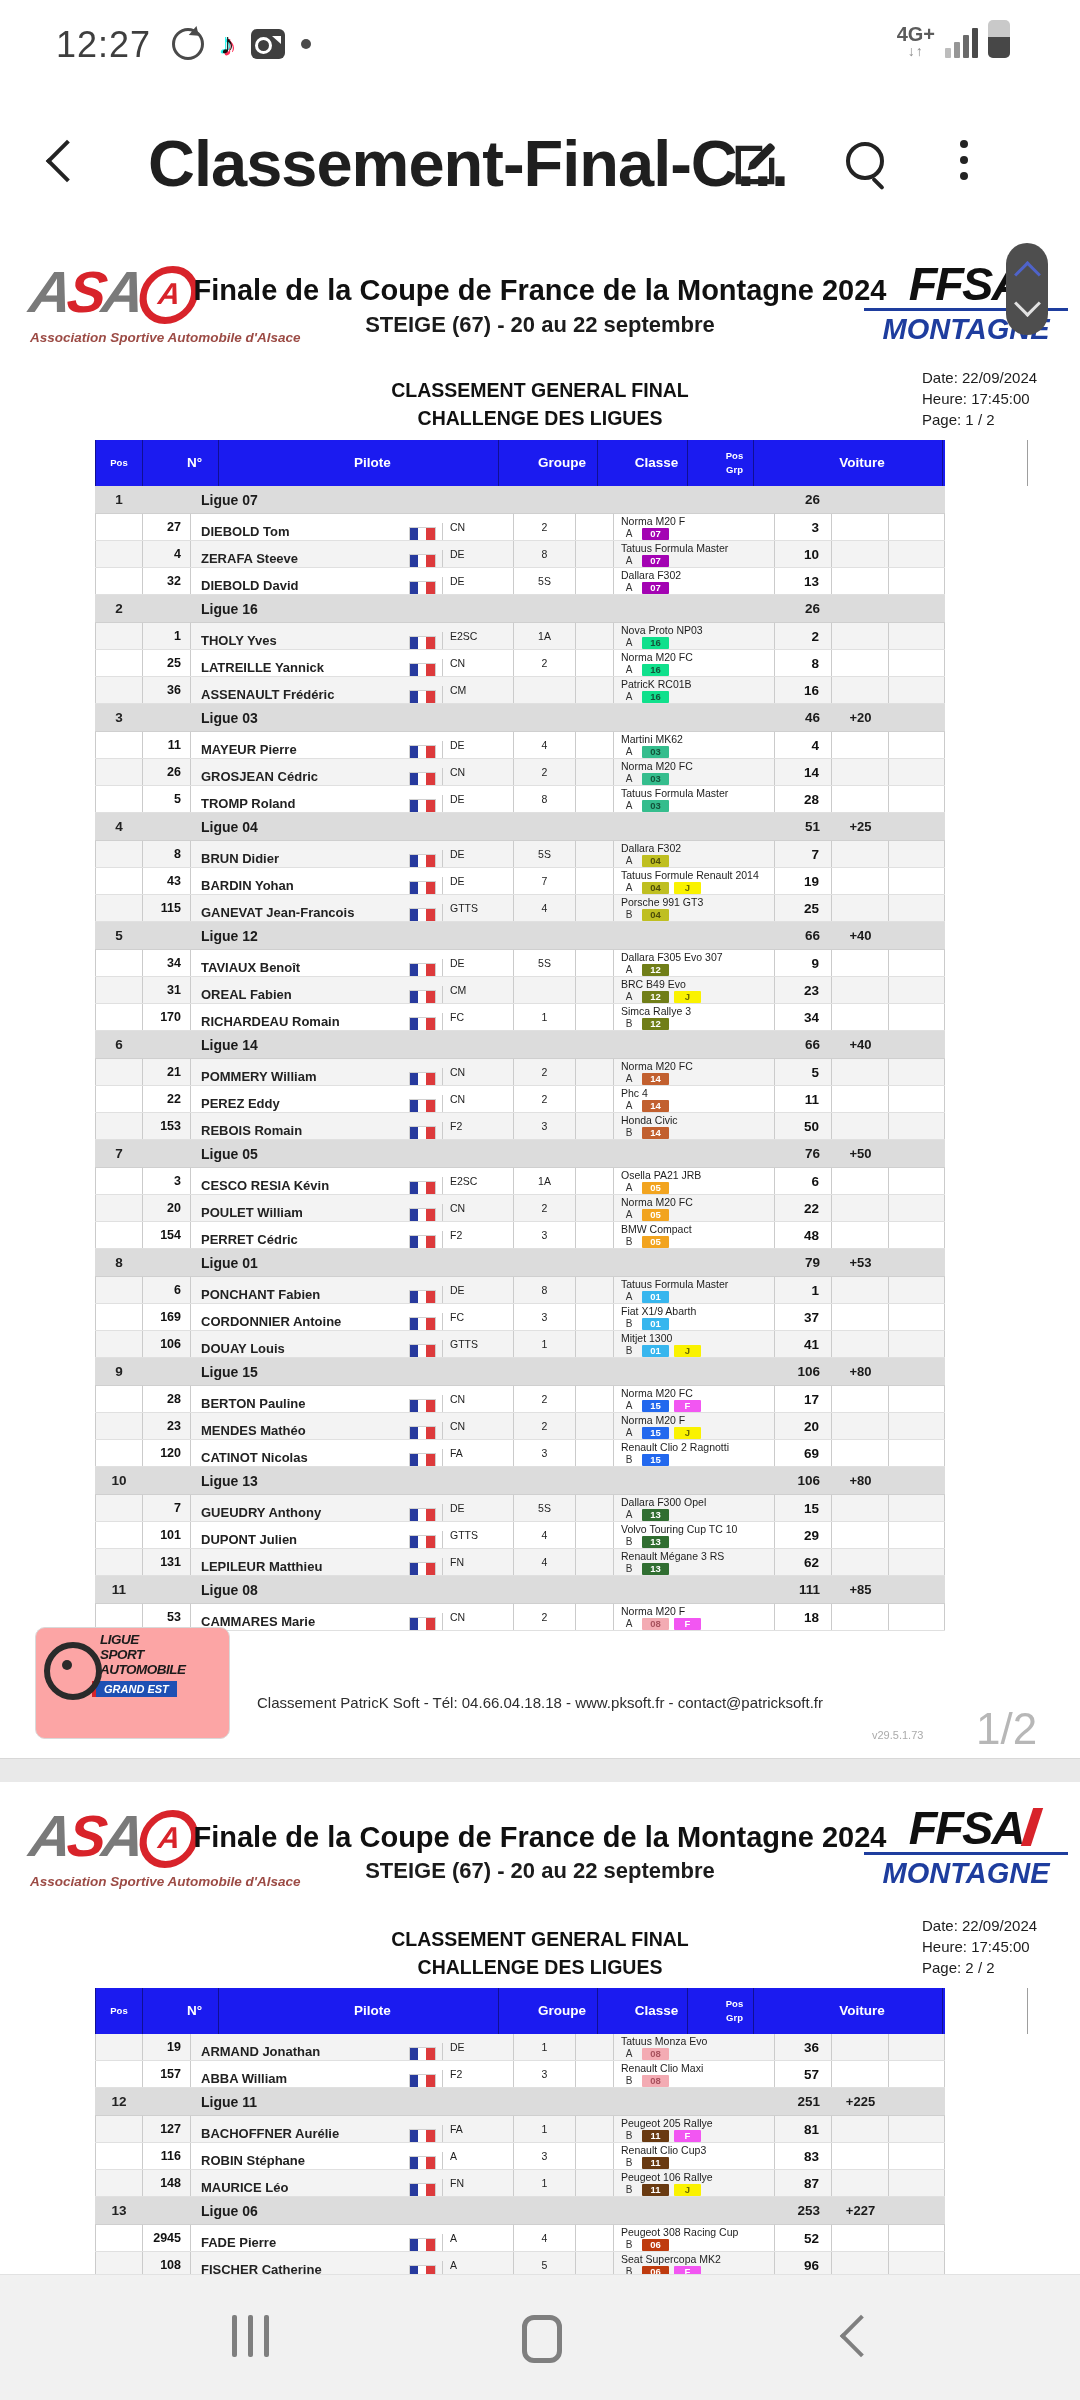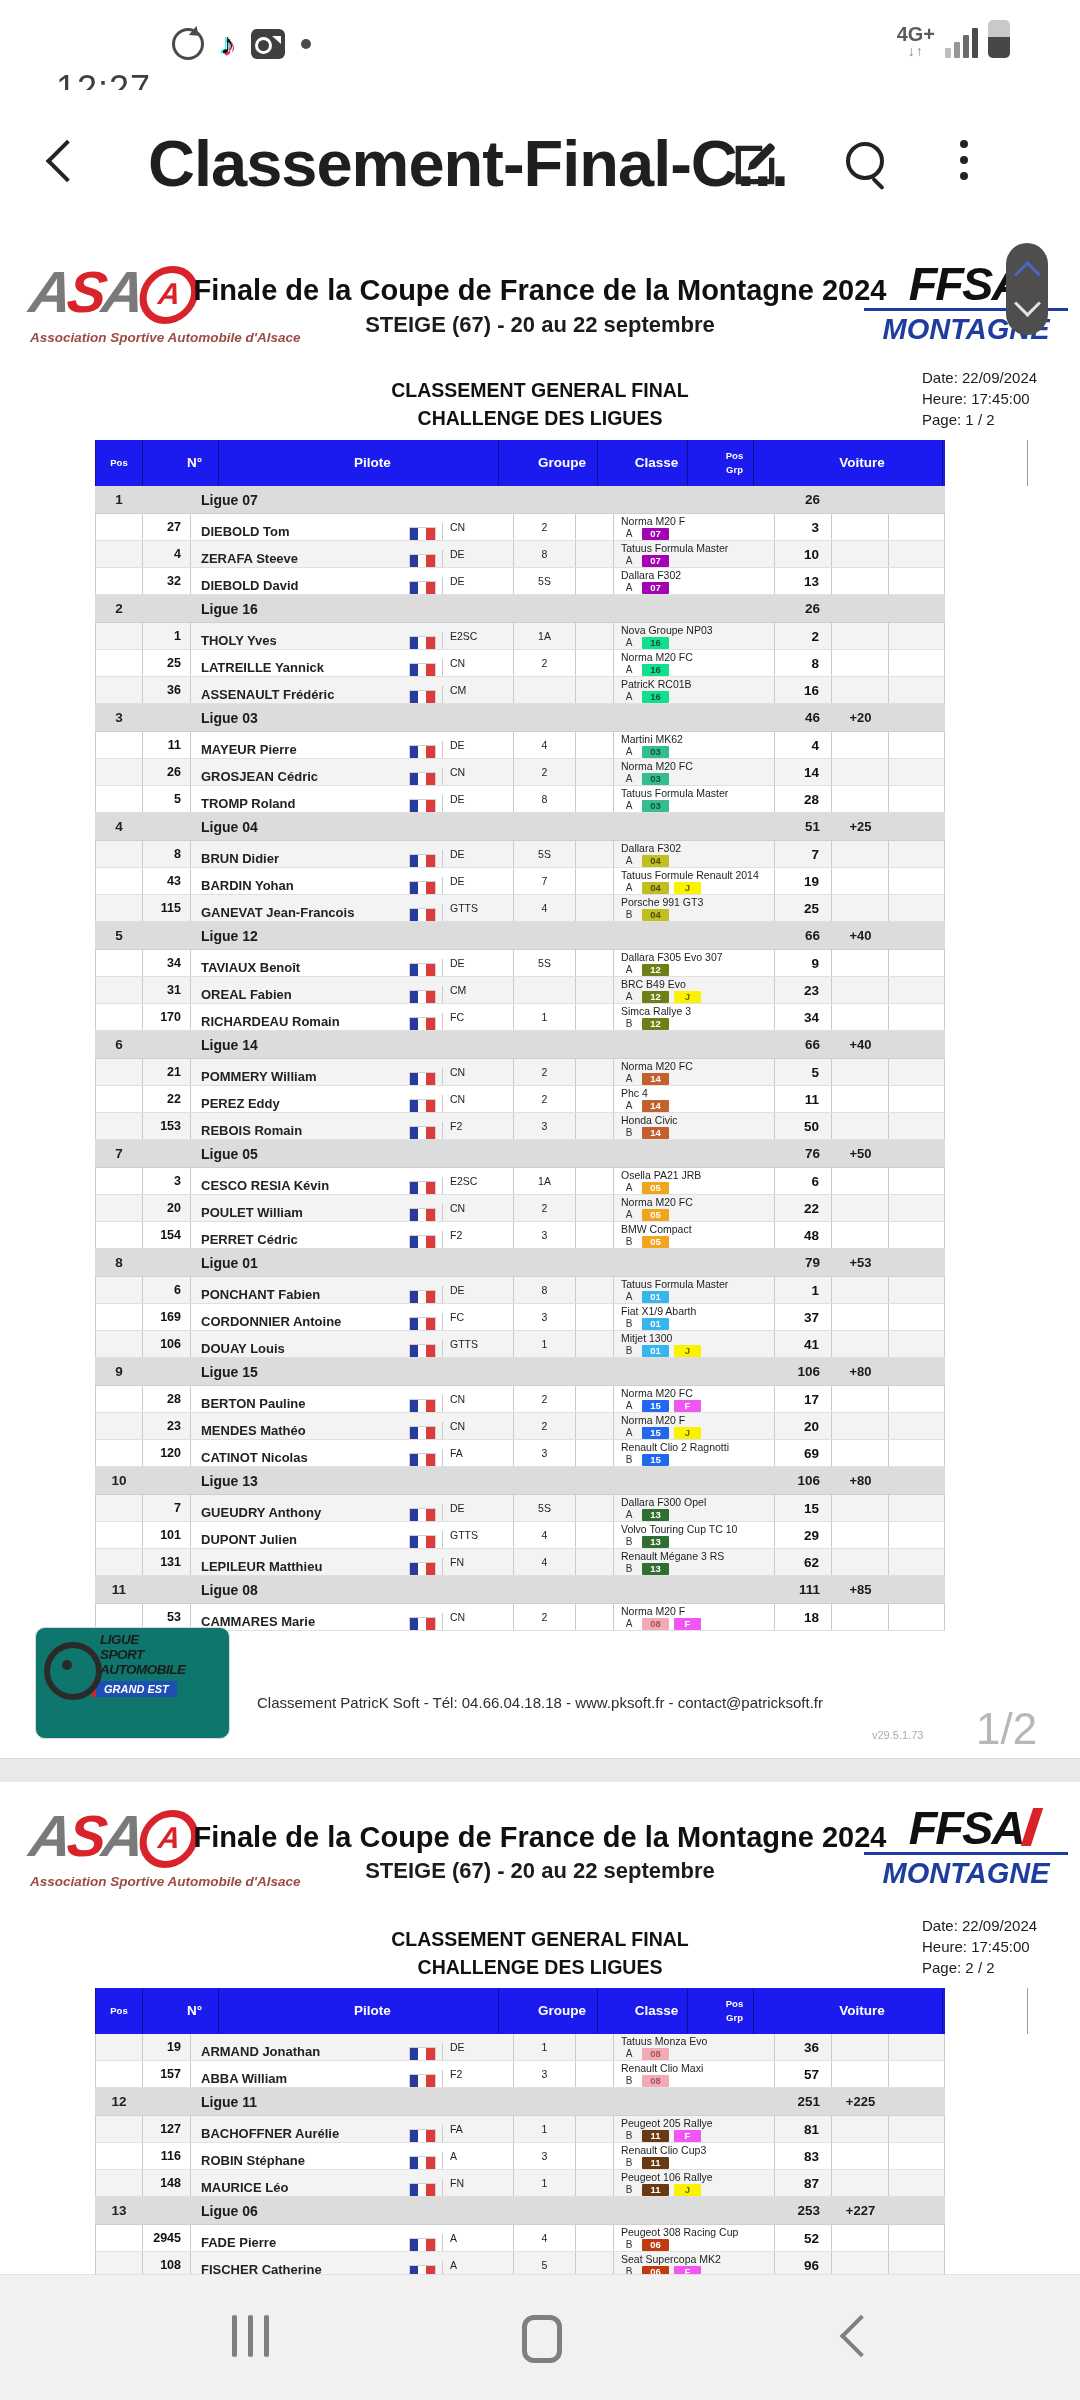--- a/index.html
+++ b/index.html
@@ -1,21 +1,21 @@
 <!DOCTYPE html>
 <html><head>
 <meta charset="utf-8">
 <style>
   html,body{margin:0;padding:0;background:#ffffff;}
   .screen{position:relative;width:1080px;height:2400px;overflow:hidden;
           font-family:"Liberation Sans",sans-serif;background:#fff;}
 
   
   .status-bar{position:absolute;left:0;top:0;width:1080px;height:90px;background:#fff;}
-  .sb-time{position:absolute;left:56px;top:24px;font-size:36px;color:#3e3e3e;letter-spacing:1px;margin-top:44px;}
+  .sb-time{position:absolute;left:56px;top:24px;font-size:36px;color:#3e3e3e;letter-spacing:1px;}
   .sb-icons{position:absolute;left:172px;top:28px;display:flex;align-items:center;gap:16px;}
   .ic-sync{width:26px;height:26px;border:3px solid #4a4a4a;border-radius:50%;position:relative;}
   .ic-sync::after{content:"";position:absolute;right:-4px;top:-2px;border:6px solid transparent;border-left:8px solid #4a4a4a;transform:rotate(40deg);}
   .ic-tiktok{font-size:30px;color:#111;text-shadow:-2px 0 #25f4ee,2px 2px #fe2c55;line-height:30px;}
   .ic-cam{width:34px;height:30px;background:#3f3f3f;border-radius:6px;position:relative;}
   .ic-cam::before{content:"";position:absolute;left:4px;top:8px;width:11px;height:11px;border:3px solid #fff;border-radius:50%;}
   .ic-cam::after{content:"";position:absolute;right:4px;top:7px;border-top:8px solid #fff;border-left:9px solid transparent;}
   .ic-dot{width:10px;height:10px;border-radius:50%;background:#4a4a4a;}
   .sb-right{position:absolute;right:70px;top:20px;display:flex;align-items:flex-end;gap:10px;}
   .net{display:flex;flex-direction:column;align-items:center;line-height:1;}
@@ -85,21 +85,21 @@
   .c-g{display:flex;align-items:center;padding-left:7px;font-size:10.5px;color:#222;}
   .c-cl{display:flex;align-items:center;justify-content:center;font-size:10.5px;color:#222;}
   .c-car{padding-left:7px;line-height:1;}
   .car-name{font-size:10.5px;color:#1d1d1d;margin-top:2px;white-space:nowrap;}
   .car-line2{display:flex;align-items:center;margin-top:1px;}
   .cat{font-size:10px;color:#333;width:16px;text-align:center;}
   .badge{display:inline-block;min-width:27px;height:12px;line-height:12px;text-align:center;font-size:9.5px;font-weight:bold;margin-left:5px;border-radius:1px;}
   .c-total{display:flex;align-items:center;justify-content:flex-end;padding-right:12px;font-weight:bold;font-size:13.5px;color:#111;}
 
   
-  .ligue-logo{position:absolute;left:35px;top:1385px;width:195px;height:112px;background:#0f766e;border:1px solid #d9d9d9;border-radius:10px;padding:4px 6px;box-sizing:border-box;}
+  .ligue-logo{position:absolute;left:35px;top:1385px;width:195px;height:112px;background:#fca5a5;border:1px solid #d9d9d9;border-radius:10px;padding:4px 6px;box-sizing:border-box;}
   .wheel{position:absolute;left:8px;top:14px;width:46px;height:46px;border:6px solid #2a2a2a;border-radius:50%;}
   .wheel::after{content:"";position:absolute;left:12px;top:12px;width:10px;height:10px;background:#2a2a2a;border-radius:50%;}
   .ll-txt{margin-left:58px;font-style:italic;font-weight:bold;color:#1b1b1b;line-height:15px;font-size:13.5px;letter-spacing:-0.5px;}
   .ll-banner{margin-left:50px;margin-top:4px;display:inline-block;background:#1e50b4;color:#fff;font-style:italic;font-weight:bold;font-size:11px;padding:2px 8px;border-left:4px solid #d8232a;}
   .ft-center{position:absolute;left:0;top:1452px;width:1080px;text-align:center;font-size:15px;color:#2e2e2e;}
   .ft-version{position:absolute;left:872px;top:1487px;font-size:11px;color:#ababab;}
   .ft-pageno{position:absolute;left:976px;top:1462px;font-size:44px;color:#b7b7b7;}
 
   
   .scroll-pill{position:absolute;left:1006px;top:243px;width:42px;height:92px;background:#4e4e4e;border-radius:22px;z-index:30;}
@@ -260,21 +260,21 @@
           <div class="gecart"></div>
         </div>
         <div class="t-row drow alt">
           <div class="dc"></div>
           <div class="dc c-num">1</div>
           <div class="dc c-pilote">THOLY Yves<div class="flag"></div></div>
           <div class="dc c-g">E2SC</div>
           <div class="dc c-cl">1A</div>
           <div class="dc"></div>
           <div class="dc c-car">
-            <div class="car-name">Nova Groupe NP03</div>
+            <div class="car-name">Nova Proto NP03</div>
             <div class="car-line2">
               <div class="cat">A</div>
               <div class="badge" style="background: rgb(16, 224, 140); color: rgb(20, 82, 58);">16</div>
             </div>
           </div>
           <div class="dc c-total">2</div>
           <div class="dc"></div>
           <div class="dc"></div>
         </div>
         <div class="t-row drow">

